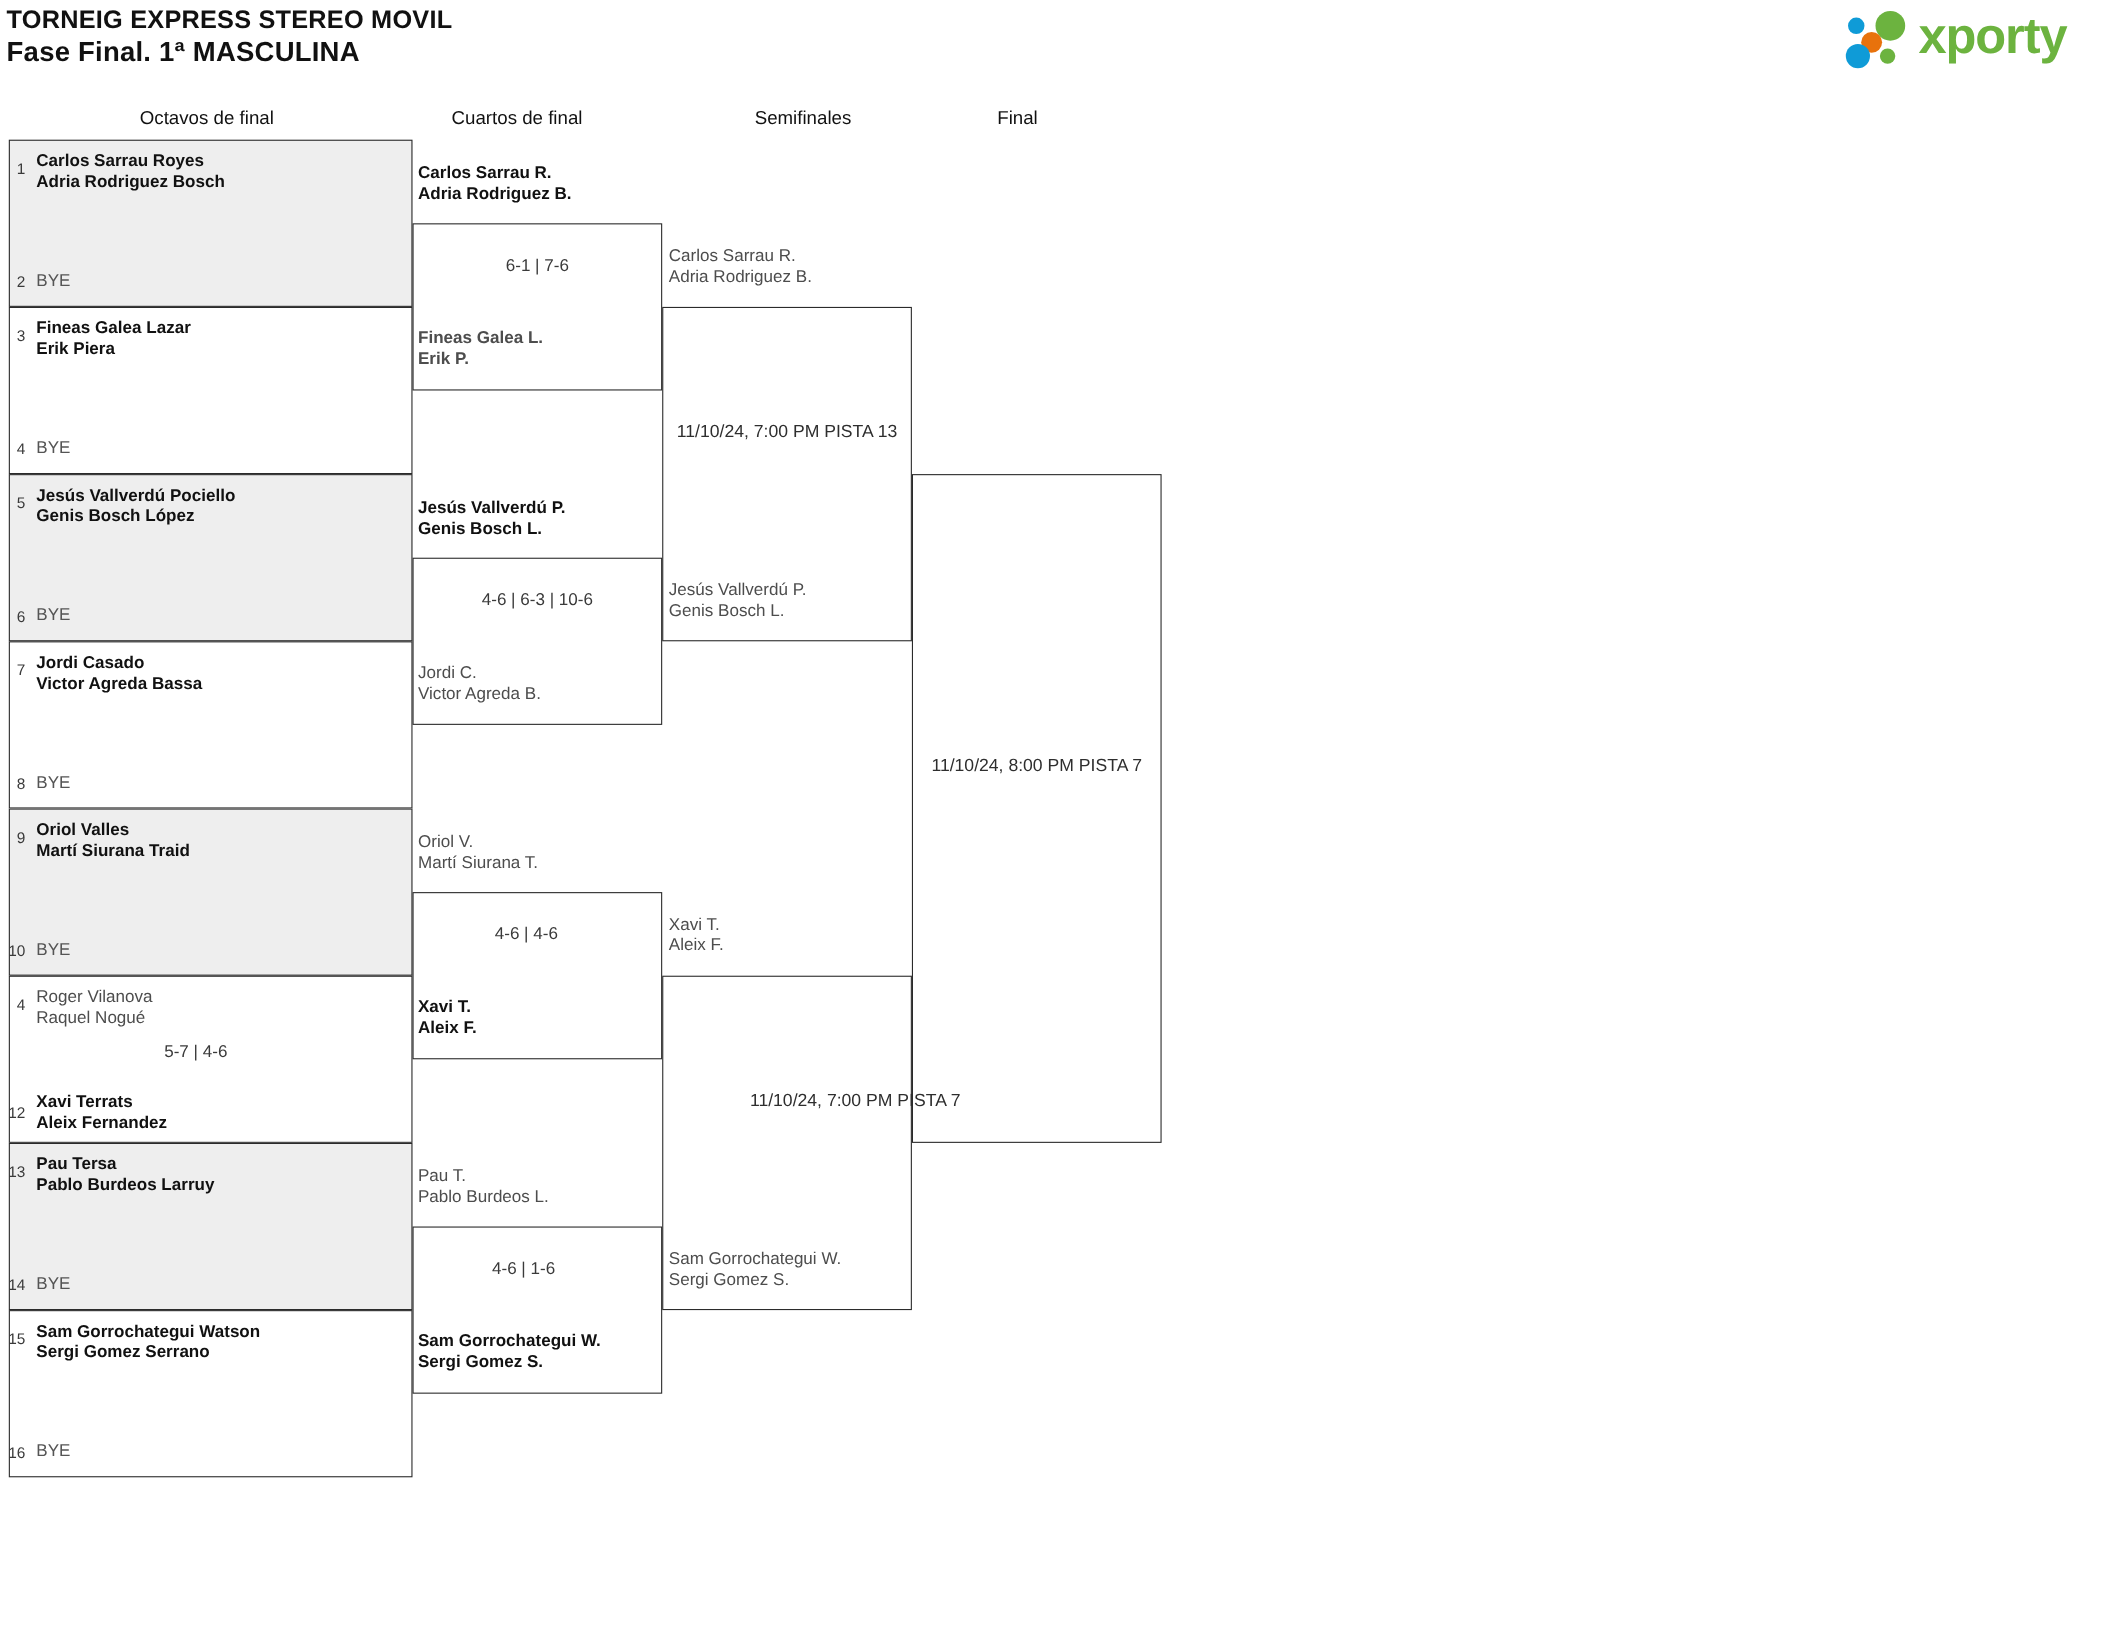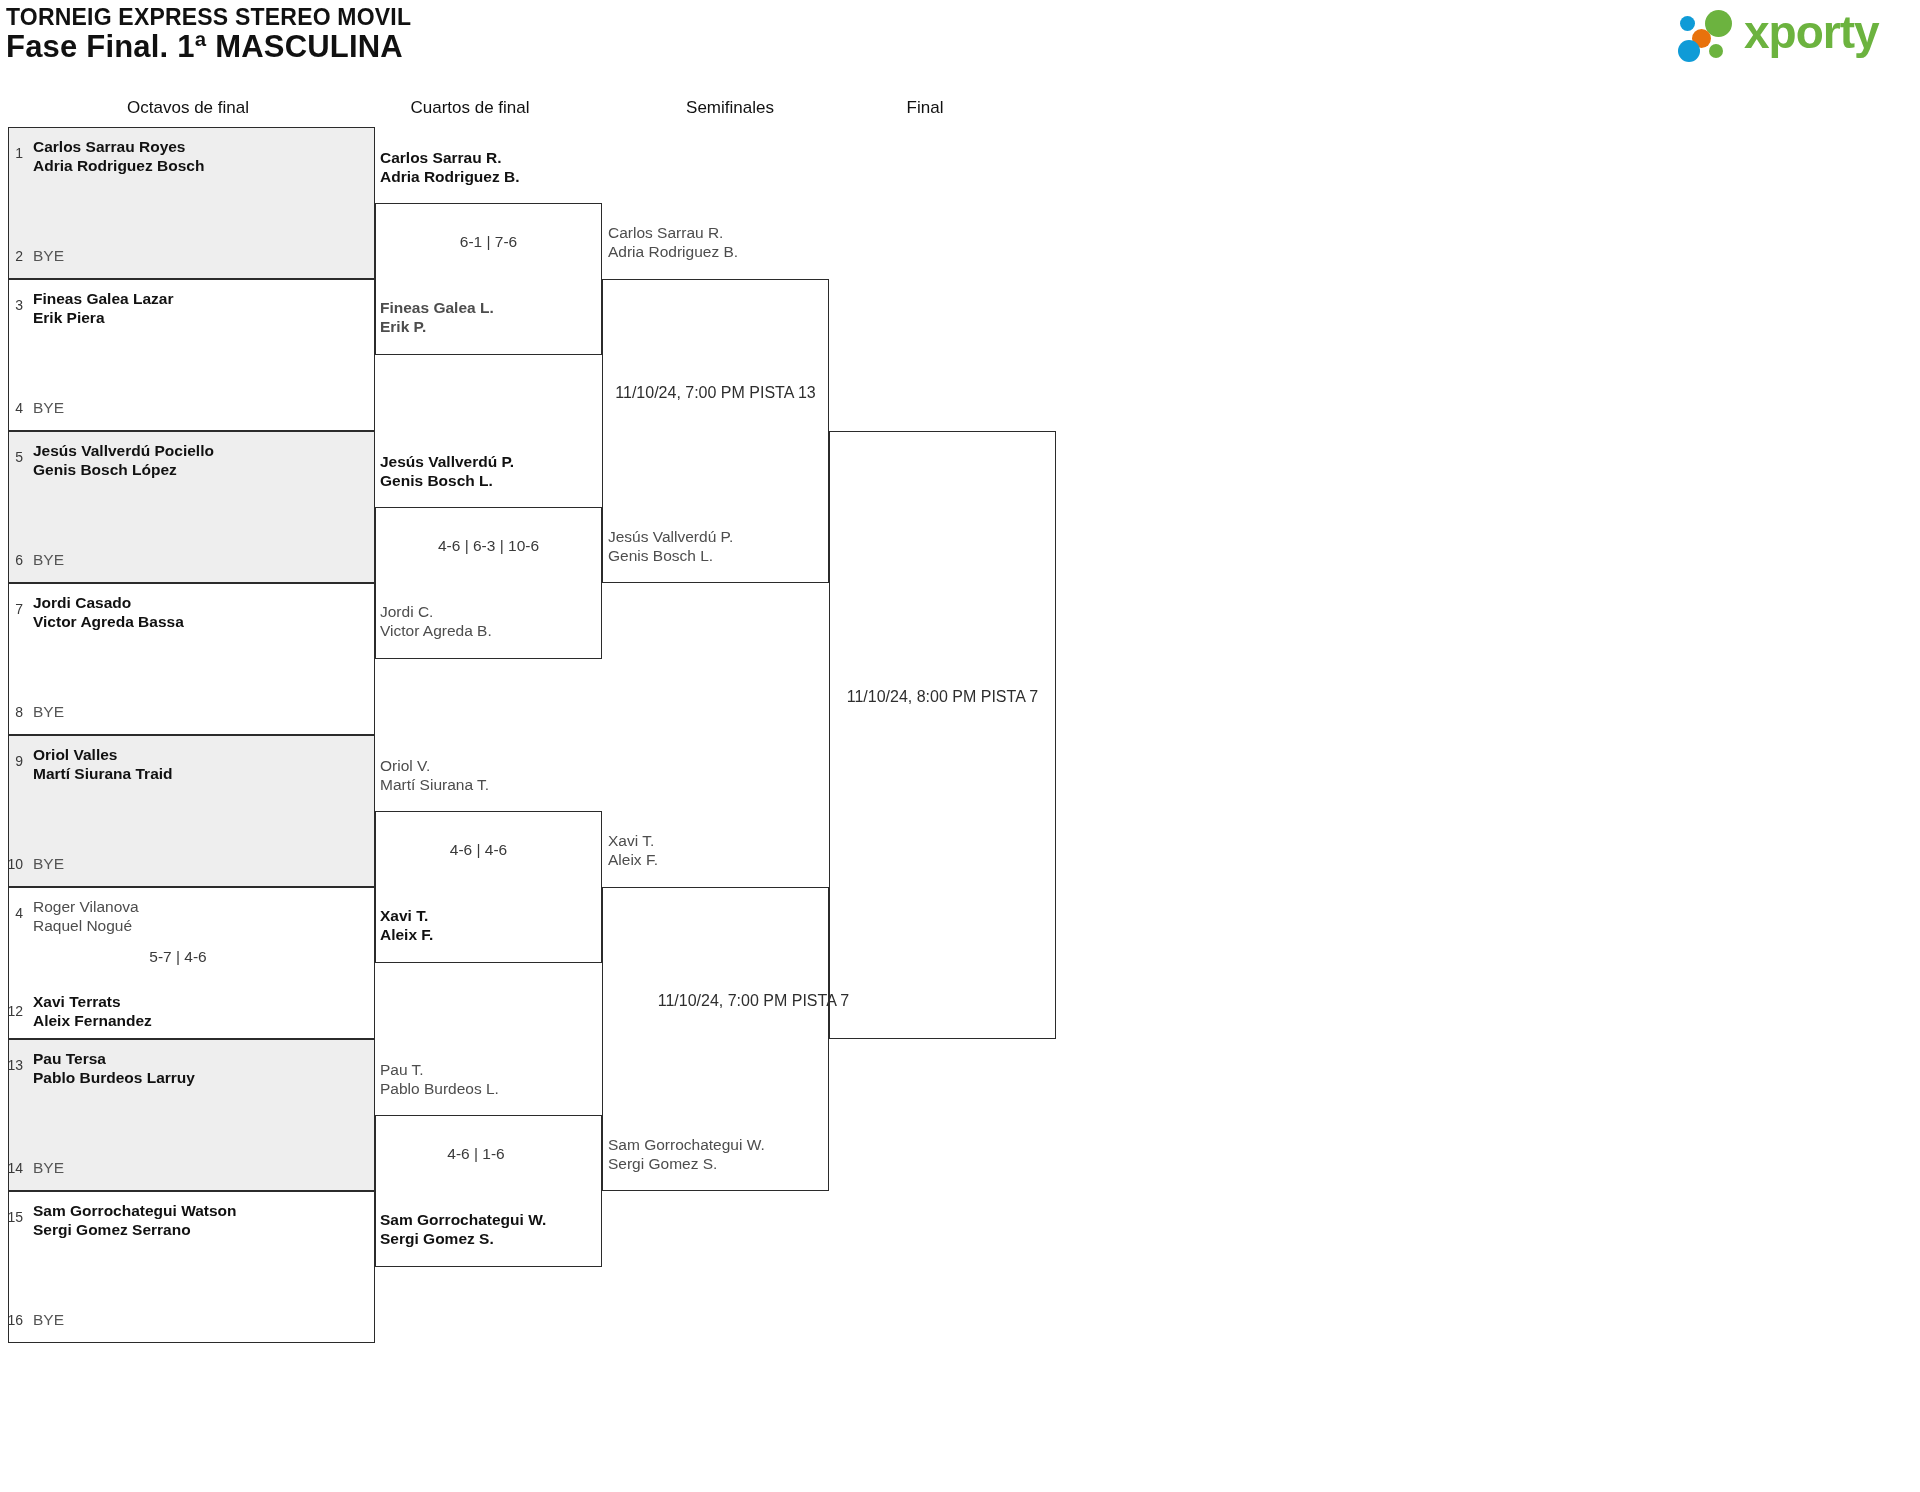--- a/index.html
+++ b/index.html
@@ -6,21 +6,21 @@
   body{
     width:1920px;height:1492px;
     font-family:"Liberation Sans","DejaVu Sans",sans-serif;
     color:#111111;
     position:relative;
     overflow:hidden;
   }
   
   #title-block{position:absolute;left:6px;top:2px;}
   #title-block .line1{font-size:23px;font-weight:700;letter-spacing:.2px;line-height:30px;white-space:nowrap;}
-  #title-block .line2{font-size:31px;font-weight:700;letter-spacing:.2px;line-height:30px;white-space:nowrap;}
+  #title-block .line2{font-size:25px;font-weight:700;letter-spacing:.2px;line-height:30px;white-space:nowrap;}
 
   #logo{position:absolute;right:12px;top:4px;height:60px;width:230px;}
   #logo .dots{position:absolute;left:0;top:6px;width:66px;height:50px;}
   #logo .dot{position:absolute;border-radius:50%;}
   #logo .wordmark{position:absolute;left:66px;top:2px;font-size:46px;line-height:52px;font-weight:700;color:#6cb33f;letter-spacing:-1px;}
 
   
   .round-head{position:absolute;font-size:17px;line-height:20px;color:#111;white-space:nowrap;text-align:center;}
 
   
@@ -204,21 +204,21 @@
 <div class="team lose" style="left:608px;top:527px;">
   <span class="ln">Jesús Vallverdú P.</span>
   <span class="ln">Genis Bosch L.</span>
 </div>
 
 <div class="cell brd" style="left:602px;top:887px;width:227px;height:304px;"></div>
 <div class="team lose" style="left:608px;top:831px;">
   <span class="ln">Xavi T.</span>
   <span class="ln">Aleix F.</span>
 </div>
-<div class="sched" style="left:618px;top:991px;width:271px;">11/10/24, 7:00 PM PISTA 7</div>
+<div class="sched" style="left:602px;top:991px;width:271px;padding-left:40px;">11/10/24, 7:00 PM PISTA 7</div>
 <div class="team lose" style="left:608px;top:1135px;">
   <span class="ln">Sam Gorrochategui W.</span>
   <span class="ln">Sergi Gomez S.</span>
 </div>
 
 <div class="cell brd" style="left:829px;top:431px;width:227px;height:608px;"></div>
 <div class="team lose" style="left:835px;top:375px;">
   <span class="ln"></span>
   <span class="ln"></span>
 </div>

